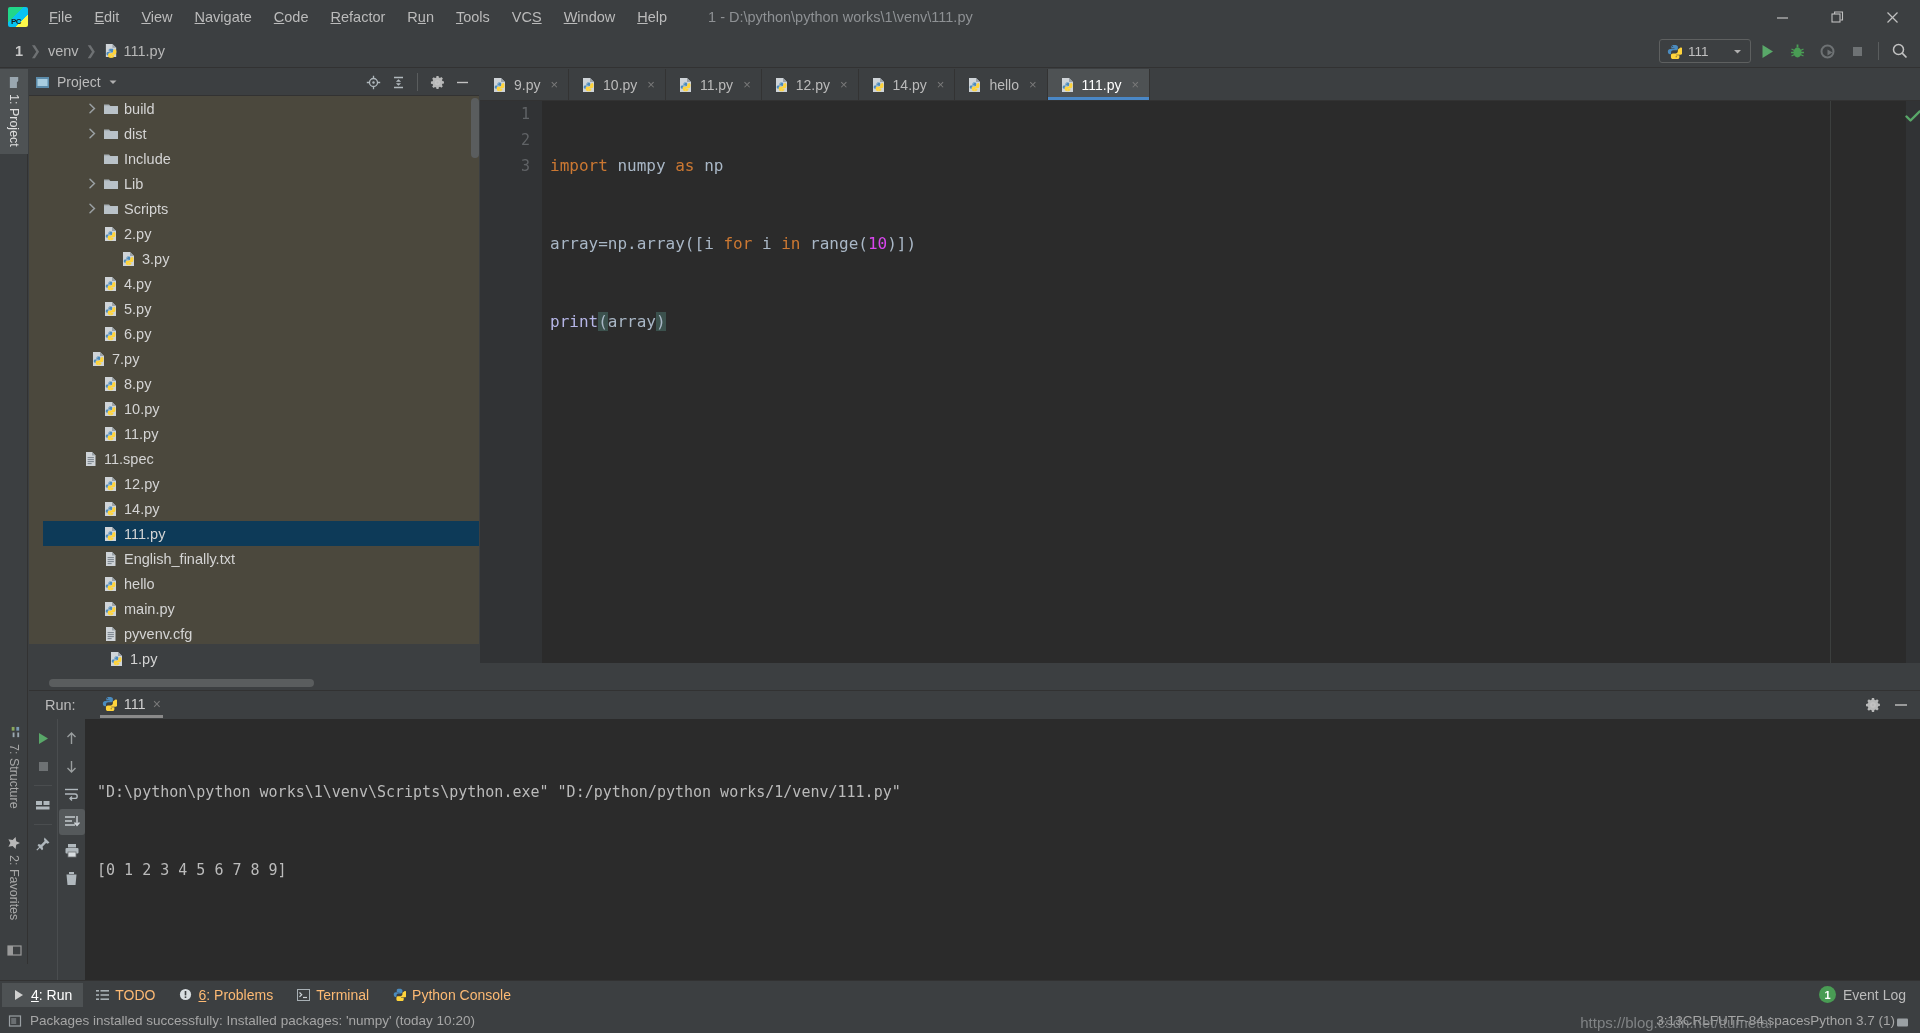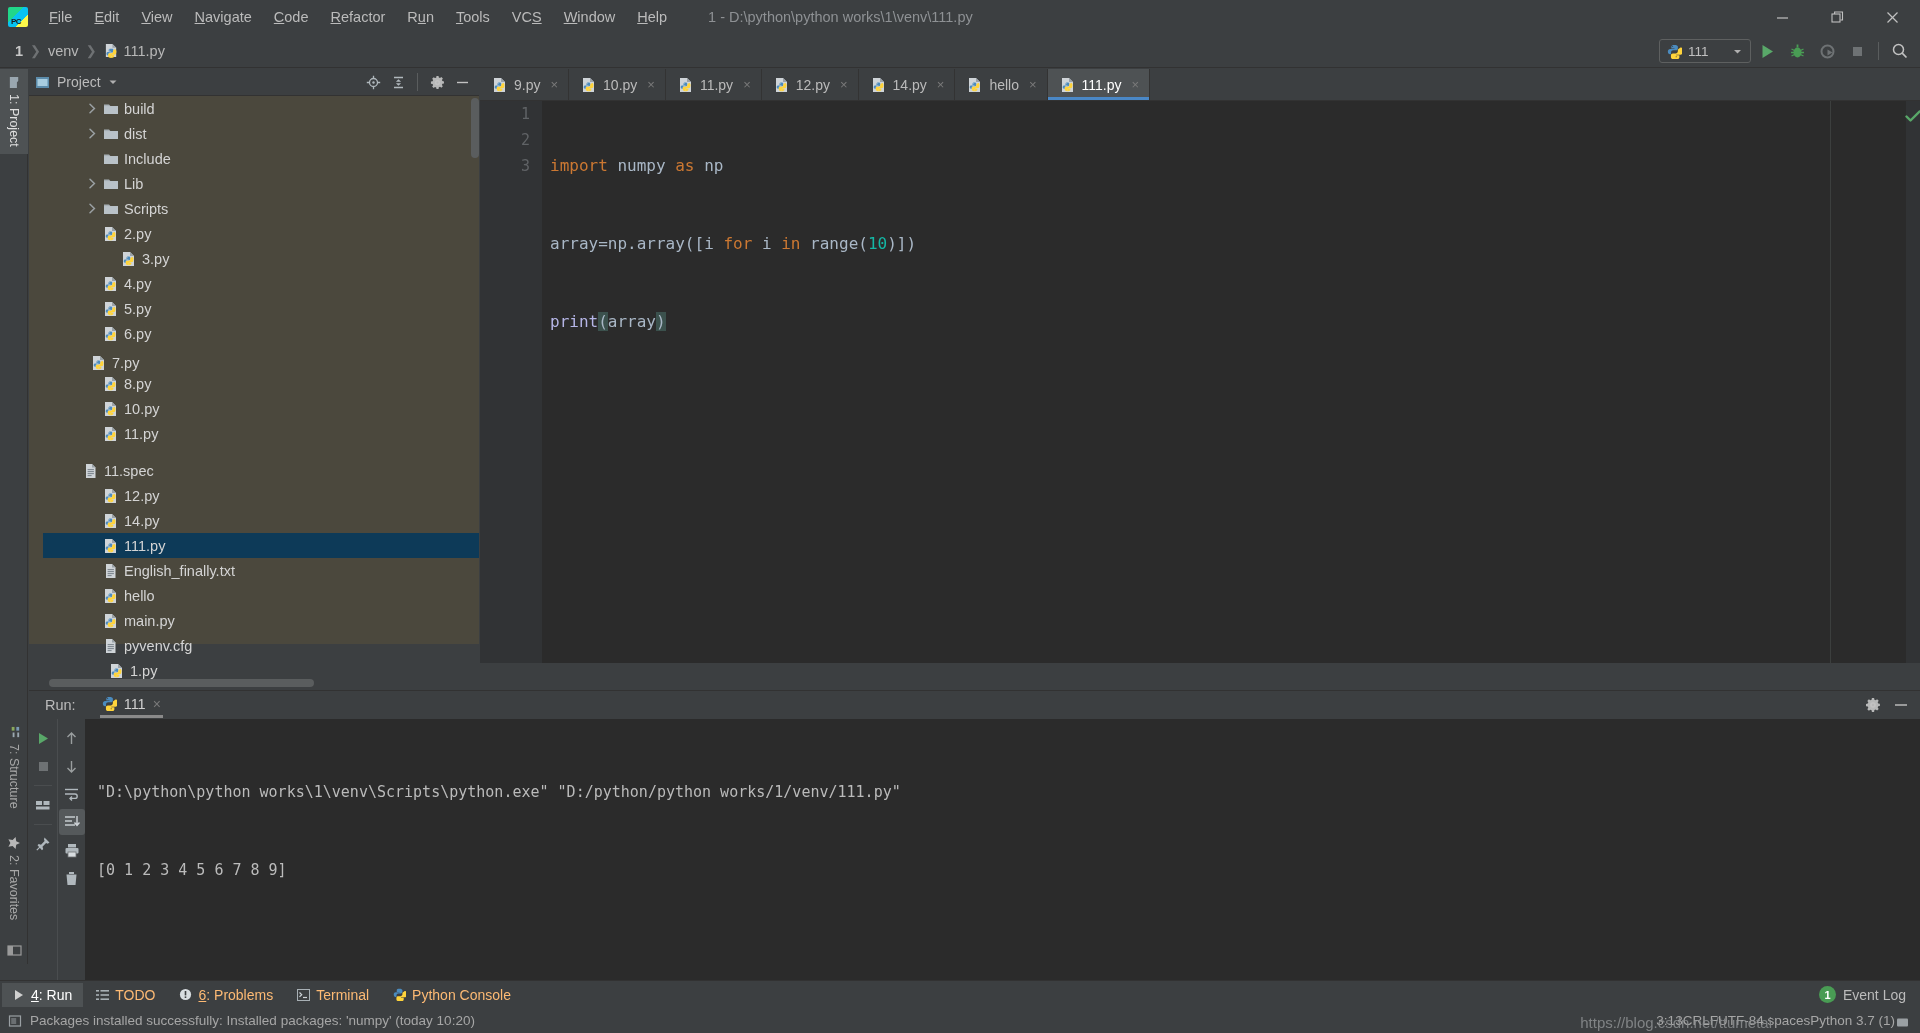--- a/index.html
+++ b/index.html
@@ -146,21 +146,21 @@
   }
   .gline { height: 26px; line-height: 26px; padding-right: 12px; }
   .code {
     position: absolute; left: 62px; top: 0; right: 0; height: 562px;
     font-family: "DejaVu Sans Mono", monospace; font-size: 16px; line-height: 26px;
     color: #a9b7c6; padding-left: 8px; white-space: pre;
   }
   .cl { height: 26px; }
   .kw { color: #cc7832; }
   .fn { color: #b5b5e6; }
-  .num { color: #14b8a6; }
+  .num { color: #d946ef; }
   .paren-hl { background: #3b514d; }
   .editor-rightline {
     position: absolute; left: 1350px; top: 0; width: 1px; height: 562px; background: #3c3f3e;
   }
   .inspect-widget {
     position: absolute; right: 14px; top: 6px; width: 18px; height: 18px;
   }
   .marker-strip {
     position: absolute; right: 0; top: 0; width: 14px; height: 562px; background: #313335;
   }
@@ -540,21 +540,21 @@
             <span class="ico">
               <svg width="16" height="16" viewBox="0 0 16 16">
                 <path d="M2 1h7l4 4v10H2z" fill="#cfd4d8"></path>
                 <path d="M9 1l4 4H9z" fill="#9aa2a8"></path>
                 <path d="M7.4 5.6c-1.1 0-1.9.5-1.9 1.4v1.1h2v.4H4.2c-.9 0-1.5.6-1.5 1.6s.5 1.7 1.3 1.7h.8v-1.2c0-.8.6-1.4 1.5-1.4h1.8c.7 0 1.2-.5 1.2-1.2V7c0-.8-.6-1.4-1.4-1.4zm-1.1.7a.45.45 0 110 .9.45.45 0 010-.9z" fill="#4b8bbe"></path>
                 <path d="M9.3 7.2v1.1c0 .9-.7 1.4-1.5 1.4H6c-.7 0-1.2.5-1.2 1.2v1.7c0 .8.7 1.2 1.5 1.4.9.3 1.8.3 2.8 0 .7-.2 1.3-.5 1.3-1.4v-1.1h-2v-.4h2.5c.9 0 1.1-.6 1.4-1.6.3-1 .3-1.8 0-2.4-.2-.7-.5-1.1-1.3-1.1zm-1.5 5.3a.45.45 0 110 .9.45.45 0 010-.9z" fill="#ffd43b"></path>
               </svg>
             </span>
             <span class="nlabel">6.py</span>
           </div>
-          <div class="node" style="padding-left: 28px; align-items: flex-end;">
+          <div class="node" style="padding-left: 28px;">
             <span class="arrow"></span>
             <span class="ico">
               <svg width="16" height="16" viewBox="0 0 16 16">
                 <path d="M2 1h7l4 4v10H2z" fill="#cfd4d8"></path>
                 <path d="M9 1l4 4H9z" fill="#9aa2a8"></path>
                 <path d="M7.4 5.6c-1.1 0-1.9.5-1.9 1.4v1.1h2v.4H4.2c-.9 0-1.5.6-1.5 1.6s.5 1.7 1.3 1.7h.8v-1.2c0-.8.6-1.4 1.5-1.4h1.8c.7 0 1.2-.5 1.2-1.2V7c0-.8-.6-1.4-1.4-1.4zm-1.1.7a.45.45 0 110 .9.45.45 0 010-.9z" fill="#4b8bbe"></path>
                 <path d="M9.3 7.2v1.1c0 .9-.7 1.4-1.5 1.4H6c-.7 0-1.2.5-1.2 1.2v1.7c0 .8.7 1.2 1.5 1.4.9.3 1.8.3 2.8 0 .7-.2 1.3-.5 1.3-1.4v-1.1h-2v-.4h2.5c.9 0 1.1-.6 1.4-1.6.3-1 .3-1.8 0-2.4-.2-.7-.5-1.1-1.3-1.1zm-1.5 5.3a.45.45 0 110 .9.45.45 0 010-.9z" fill="#ffd43b"></path>
               </svg>
             </span>
             <span class="nlabel">7.py</span>
@@ -588,21 +588,21 @@
             <span class="ico">
               <svg width="16" height="16" viewBox="0 0 16 16">
                 <path d="M2 1h7l4 4v10H2z" fill="#cfd4d8"></path>
                 <path d="M9 1l4 4H9z" fill="#9aa2a8"></path>
                 <path d="M7.4 5.6c-1.1 0-1.9.5-1.9 1.4v1.1h2v.4H4.2c-.9 0-1.5.6-1.5 1.6s.5 1.7 1.3 1.7h.8v-1.2c0-.8.6-1.4 1.5-1.4h1.8c.7 0 1.2-.5 1.2-1.2V7c0-.8-.6-1.4-1.4-1.4zm-1.1.7a.45.45 0 110 .9.45.45 0 010-.9z" fill="#4b8bbe"></path>
                 <path d="M9.3 7.2v1.1c0 .9-.7 1.4-1.5 1.4H6c-.7 0-1.2.5-1.2 1.2v1.7c0 .8.7 1.2 1.5 1.4.9.3 1.8.3 2.8 0 .7-.2 1.3-.5 1.3-1.4v-1.1h-2v-.4h2.5c.9 0 1.1-.6 1.4-1.6.3-1 .3-1.8 0-2.4-.2-.7-.5-1.1-1.3-1.1zm-1.5 5.3a.45.45 0 110 .9.45.45 0 010-.9z" fill="#ffd43b"></path>
               </svg>
             </span>
             <span class="nlabel">11.py</span>
           </div>
-          <div class="node" style="padding-left: 20px; margin-top: 12px;">
+          <div class="node" style="padding-left: 20px;">
             <span class="arrow"></span>
             <span class="ico">
               <svg width="16" height="16" viewBox="0 0 16 16">
                 <path d="M3 1h6l3.5 3.5V15H3z" fill="#cfd4d8"></path>
                 <path d="M9 1l3.5 3.5H9z" fill="#9aa2a8"></path>
                 <g fill="#6e7880">
                   <rect x="4.6" y="6.2" width="6.3" height="0.9"></rect>
                   <rect x="4.6" y="8.2" width="6.3" height="0.9"></rect>
                   <rect x="4.6" y="10.2" width="6.3" height="0.9"></rect>
                   <rect x="4.6" y="12.2" width="4" height="0.9"></rect>

